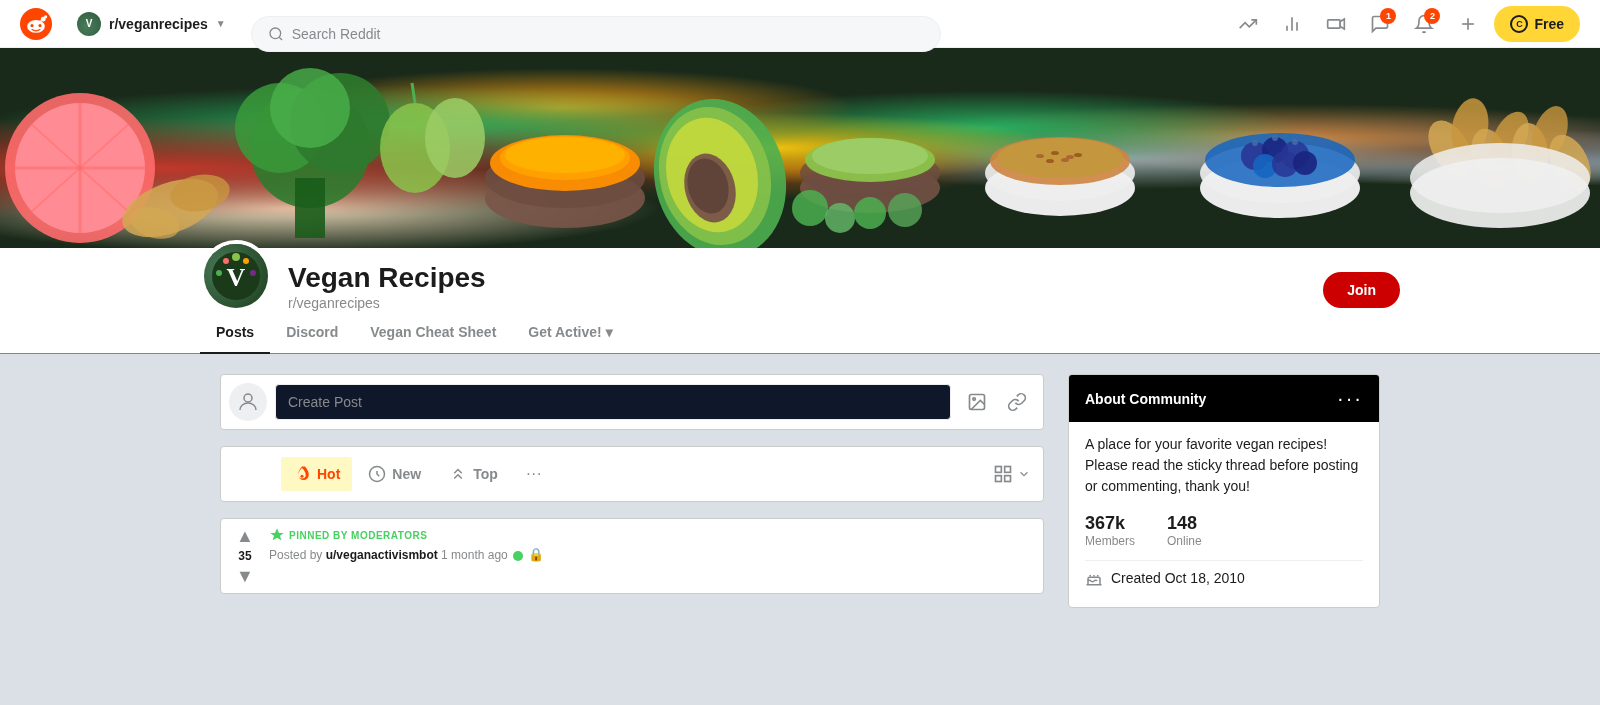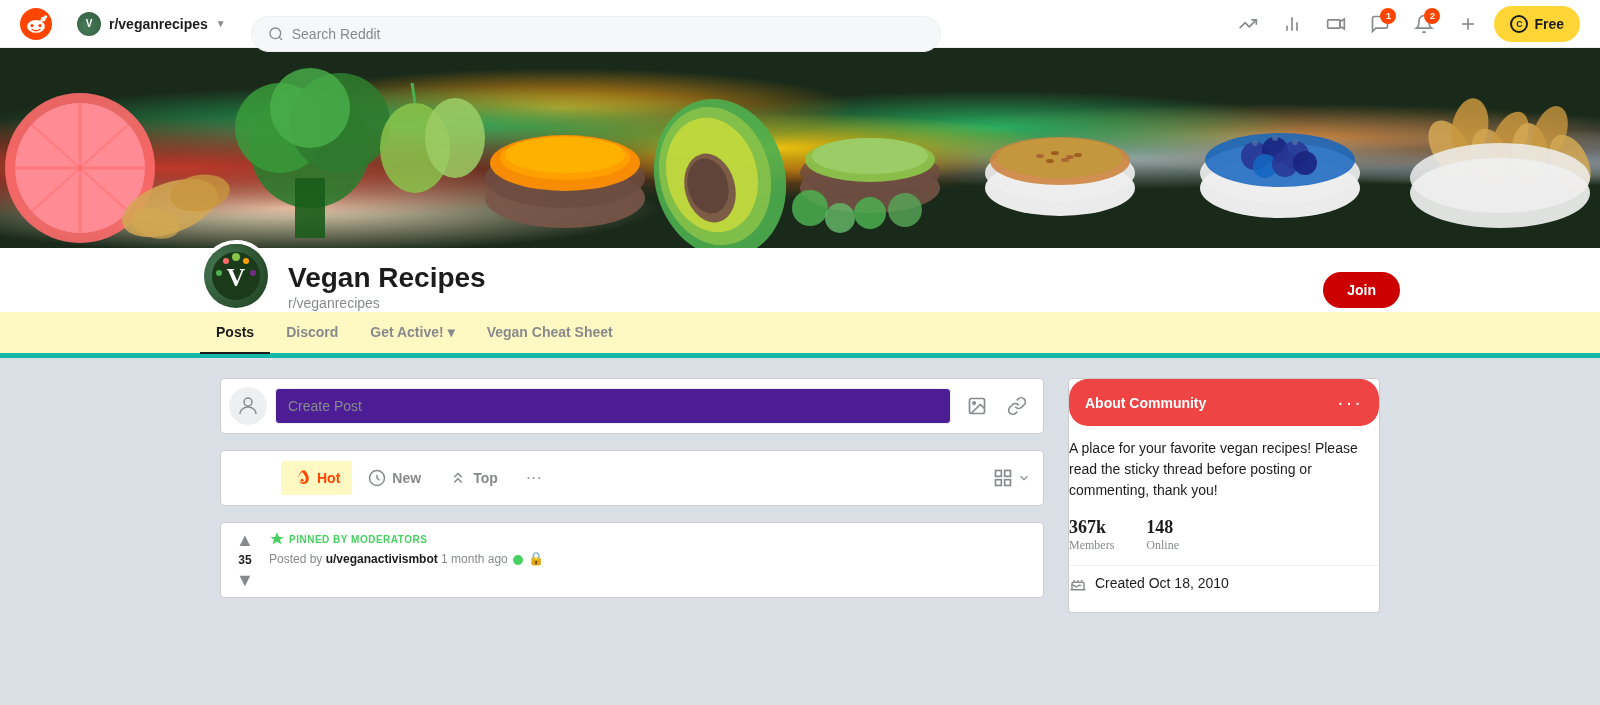--- a/index.html
+++ b/index.html
@@ -102,21 +102,21 @@
     .community-title { font-size: 28px; font-weight: 700; color: #1c1c1c; line-height: 1.2; }
     .community-subtitle { font-size: 14px; color: #878a8c; }
     .join-btn {
       height: 36px; padding: 0 24px; background: #cc0000; color: white;
       border: none; border-radius: 20px; font-size: 14px; font-weight: 700;
       cursor: pointer; margin-left: auto; margin-top: 8px;
     }
 
     
     .tabs-bar {
-      background: #fef9c3; border-bottom: 5px solid #14b8a6;
+      background: #ffffff; border-bottom: 1px solid #14b8a6;
       padding: 0 20px;
     }
     .tabs-inner {
       max-width: 1200px; margin: 0 auto;
       display: flex; align-items: center; gap: 0;
     }
     .tab-item {
       padding: 12px 16px; font-size: 14px; font-weight: 700; color: #878a8c;
       cursor: pointer; border-bottom: 2px solid transparent; margin-bottom: -1px;
       display: flex; align-items: center; gap: 4px;
@@ -136,21 +136,21 @@
       background: #fff; border: 1px solid #ccc; border-radius: 4px;
       padding: 8px; display: flex; align-items: center; gap: 8px; margin-bottom: 16px;
     }
     .user-avatar-sm {
       width: 38px; height: 38px; border-radius: 50%;
       background: #edeff1; flex-shrink: 0;
       display: flex; align-items: center; justify-content: center;
     }
     .create-post-input {
       flex: 1; height: 36px; border: 1px solid #edeff1; border-radius: 4px;
-      padding: 0 12px; font-size: 14px; color: #878a8c; background: #4c1d95;
+      padding: 0 12px; font-size: 14px; color: #878a8c; background: #0f172a;
       cursor: text; display: flex; align-items: center;
     }
     .create-post-icons { display: flex; gap: 4px; }
     .create-icon-btn {
       width: 36px; height: 36px; border-radius: 4px; display: flex; align-items: center;
       justify-content: center; cursor: pointer; color: #878a8c;
     }
 
     
     .sort-bar {
@@ -186,29 +186,29 @@
       display: flex; align-items: center; gap: 4px; margin-bottom: 4px;
     }
     .post-meta { font-size: 12px; color: #878a8c; margin-bottom: 12px; }
     .post-meta .author { font-weight: 700; color: #1c1c1c; cursor: pointer; }
 
     
     .about-card {
       background: #fff; border-radius: 4px; overflow: hidden; border: 1px solid #ccc;
     }
     .about-header {
-      background: #ef4444; padding: 12px 16px;
-      display: flex; align-items: center; justify-content: space-between; border-radius: 19px;
+      background: #000000; padding: 12px 16px;
+      display: flex; align-items: center; justify-content: space-between;
     }
     .about-title { font-size: 14px; font-weight: 700; color: #fff; }
     .about-dots { color: #fff; font-size: 20px; cursor: pointer; letter-spacing: 2px; }
-    .about-body { padding: 12px 0; }
+    .about-body { padding: 12px 16px; }
     .about-desc { font-size: 14px; color: #1c1c1c; line-height: 1.5; margin-bottom: 16px; }
     .stats-row { display: flex; gap: 32px; margin-bottom: 12px; }
-    .stat-item { display: flex; flex-direction: column; font-family: Liberation Serif, serif; }
+    .stat-item { display: flex; flex-direction: column; }
     .stat-value { font-size: 18px; font-weight: 700; color: #1c1c1c; }
     .stat-label { font-size: 12px; color: #878a8c; }
     .created-row {
       display: flex; align-items: center; gap: 8px;
       font-size: 14px; color: #1c1c1c; padding: 8px 0; border-top: 1px solid #edeff1;
     }
   </style>
 </head>
 <body>
 
@@ -404,25 +404,25 @@
 
   <div class="tabs-bar">
     <div class="tabs-inner">
       <div class="tab-item active">
         <span>Posts</span>
       </div>
       <div class="tab-item">
         <span>Discord</span>
       </div>
       <div class="tab-item">
+        <span>Vegan Cheat Sheet</span>
+      </div>
+      <div class="tab-item">
         <span>Get Active!</span>
         <span>▾</span>
-      </div>
-      <div class="tab-item">
-        <span>Vegan Cheat Sheet</span>
       </div>
     </div>
   </div>
 
   <div class="main-layout">
     <div class="main-feed">
 
       <div class="create-post-card">
         <div class="user-avatar-sm">
           <svg width="24" height="24" viewBox="0 0 24 24" fill="none" stroke="#878a8c" stroke-width="1.5">

